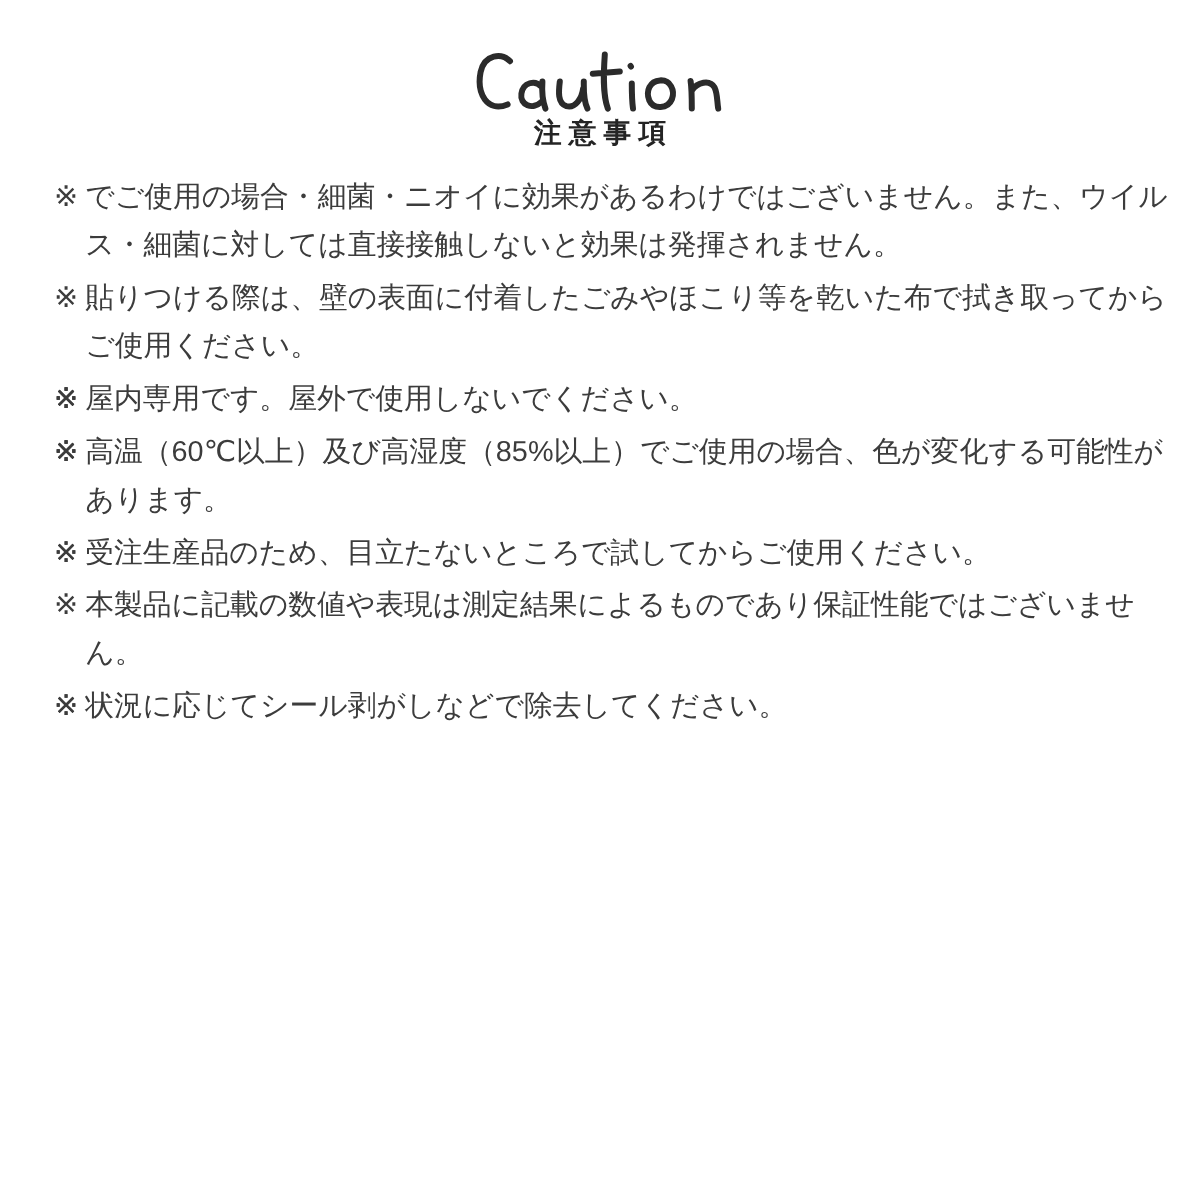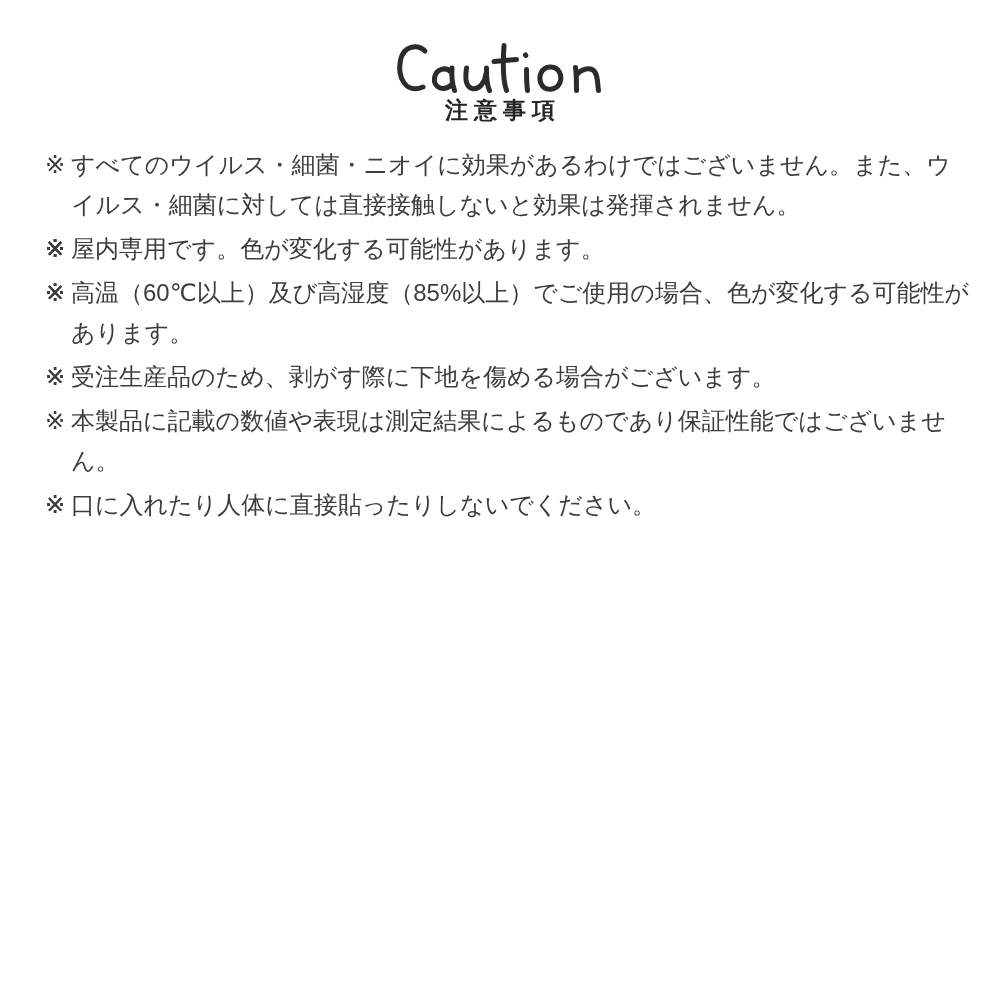--- a/index.html
+++ b/index.html
@@ -78,38 +78,39 @@
         <path d="M 180.5 25.5 C 181.5 32, 181.5 40, 181.5 48.5 M 181.5 33.5 C 186 26.5, 196.5 24, 200.5 31 C 202.8 35.5, 202.5 42, 203.5 48.5"></path>
       </g>
     </svg>
     <div class="subtitle">注意事項</div>
   </div>
 
   <div class="items">
 
     <div class="item">
       <span class="marker">※</span>
-      <span>すべてのウイルス・細菌・ニオイに効果があるわけではございません。また、ウイルス・細菌に対しては直接接触しないと効果は発揮されません。</span>
+      <span>でご使用の場合・細菌・ニオイに効果があるわけではございません。また、ウイルス・細菌に対しては直接接触しないと効果は発揮されません。</span>
+    </div>
+
+    <div class="item">
+      <span class="marker">※</span>
+      <span>貼りつける際は、壁の表面に付着したごみやほこり等を乾いた布で拭き取ってからご使用ください。</span>
     </div>
 
     <div class="item">
       <span class="marker">※</span>
     </div>
 
     <div class="item">
       <span class="marker">※</span>
     </div>
 
     <div class="item">
       <span class="marker">※</span>
-    </div>
-
-    <div class="item">
-      <span class="marker">※</span>
-      <span>屋内専用です。色が変化する可能性があります。</span>
+      <span>屋内専用です。屋外で使用しないでください。</span>
     </div>
 
     <div class="item">
       <span class="marker">※</span>
     </div>
 
     <div class="item">
       <span class="marker">※</span>
     </div>
 
@@ -117,32 +118,32 @@
       <span class="marker">※</span>
       <span>高温（60℃以上）及び高湿度（85%以上）でご使用の場合、色が変化する可能性があります。</span>
     </div>
 
     <div class="item">
       <span class="marker">※</span>
     </div>
 
     <div class="item">
       <span class="marker">※</span>
-      <span>受注生産品のため、剥がす際に下地を傷める場合がございます。</span>
+      <span>受注生産品のため、目立たないところで試してからご使用ください。</span>
     </div>
 
     <div class="item">
       <span class="marker">※</span>
       <span>本製品に記載の数値や表現は測定結果によるものであり保証性能ではございません。</span>
     </div>
 
     <div class="item">
       <span class="marker">※</span>
     </div>
 
     <div class="item">
       <span class="marker">※</span>
-      <span>口に入れたり人体に直接貼ったりしないでください。</span>
+      <span>状況に応じてシール剥がしなどで除去してください。</span>
     </div>
 
   </div>
 
 </div>
 
 </body></html>

